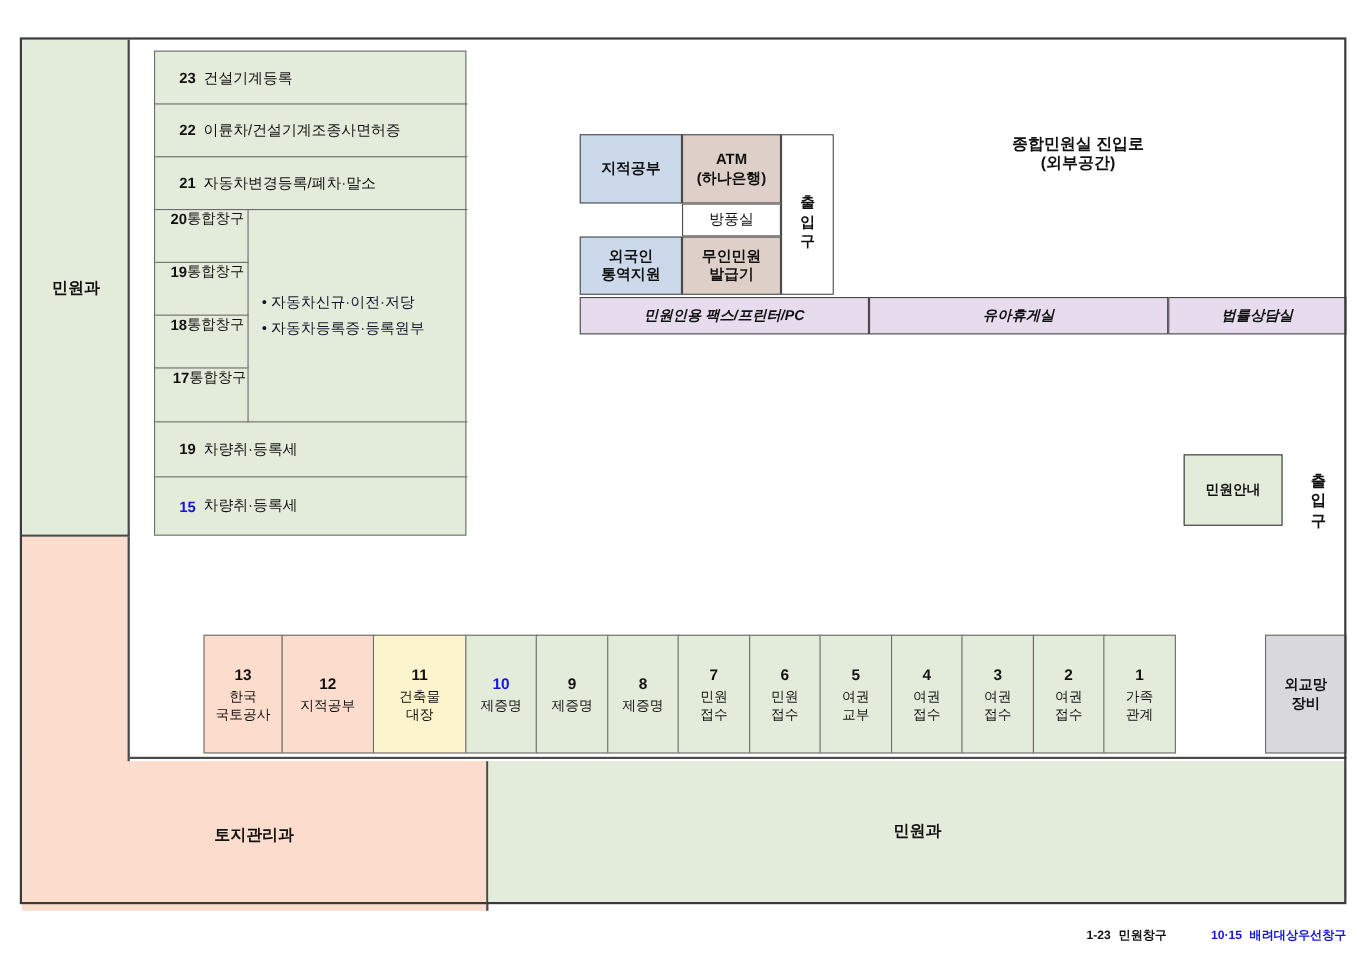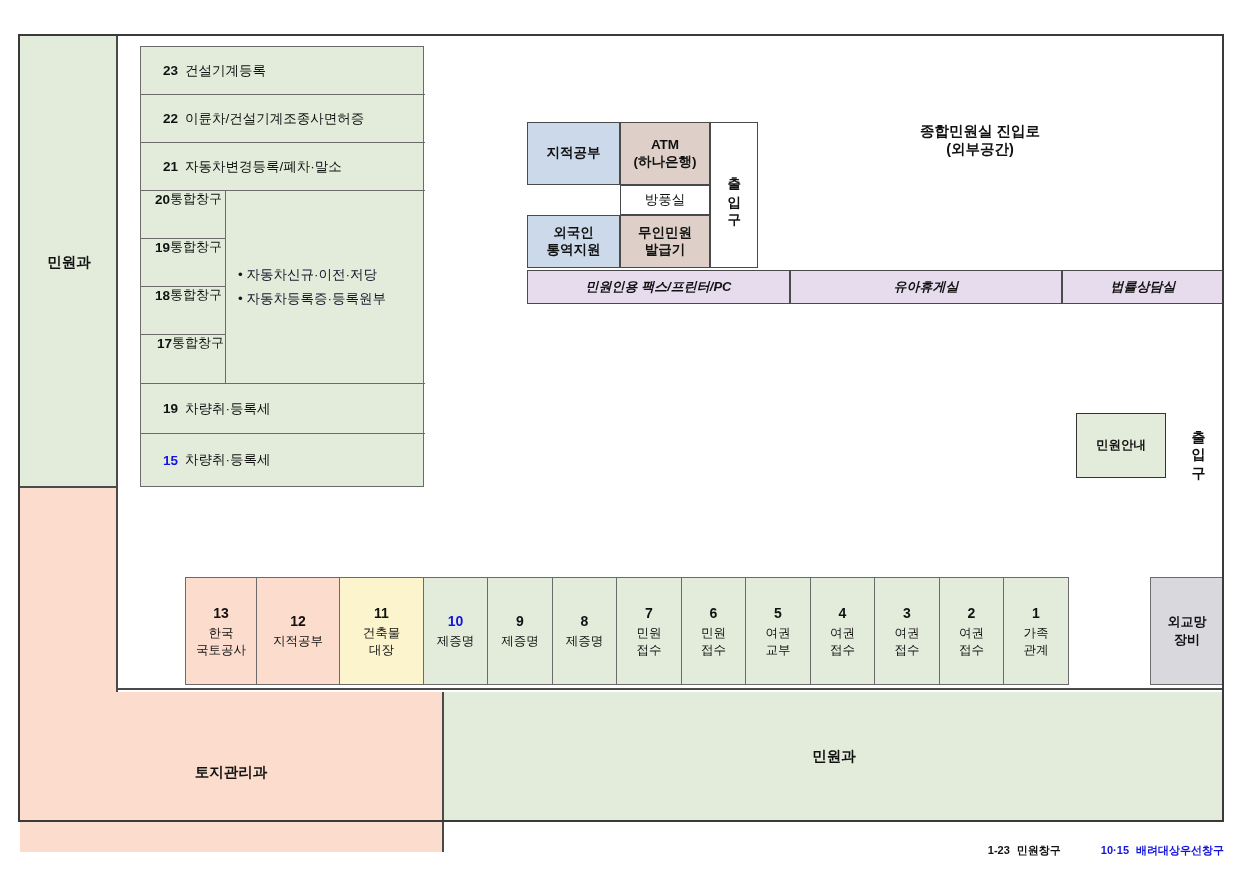--- a/index.html
+++ b/index.html
@@ -153,21 +153,21 @@
   .counter .cnum.hl{color:#1414e0;}
   #box-diplo{
     left:1150px;top:577px;width:74px;height:108px;
     background:#d8d8dd;border:1.5px solid #6b6b6b;
     font-size:13px;font-weight:bold;color:#111;line-height:1.35;
     flex-direction:column;
   }
 
   
   #bottom-land{
-    left:20px;top:692px;width:424px;height:160px;
+    left:20px;top:692px;width:424px;height:136px;
     background:#fbdccd;border-right:2px solid #4a4a4a;
     font-size:14.5px;font-weight:bold;color:#111;align-items:center;
   }
   #bottom-civil{
     left:444px;top:692px;width:780px;height:128px;
     background:#e3ebdb;
     font-size:14.5px;font-weight:bold;color:#111;
   }
 
   

